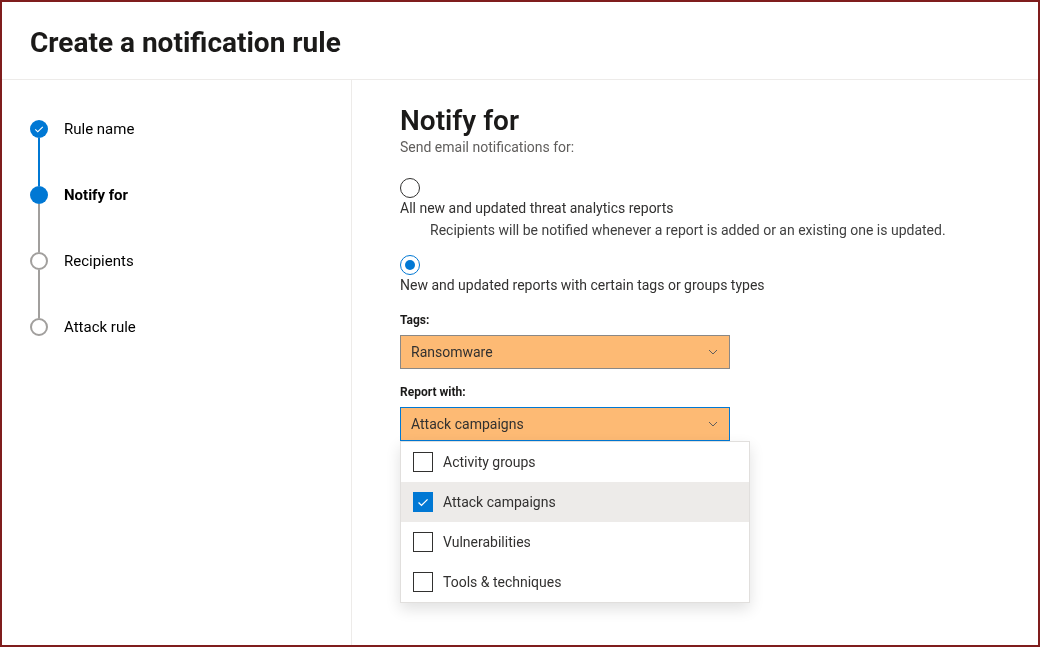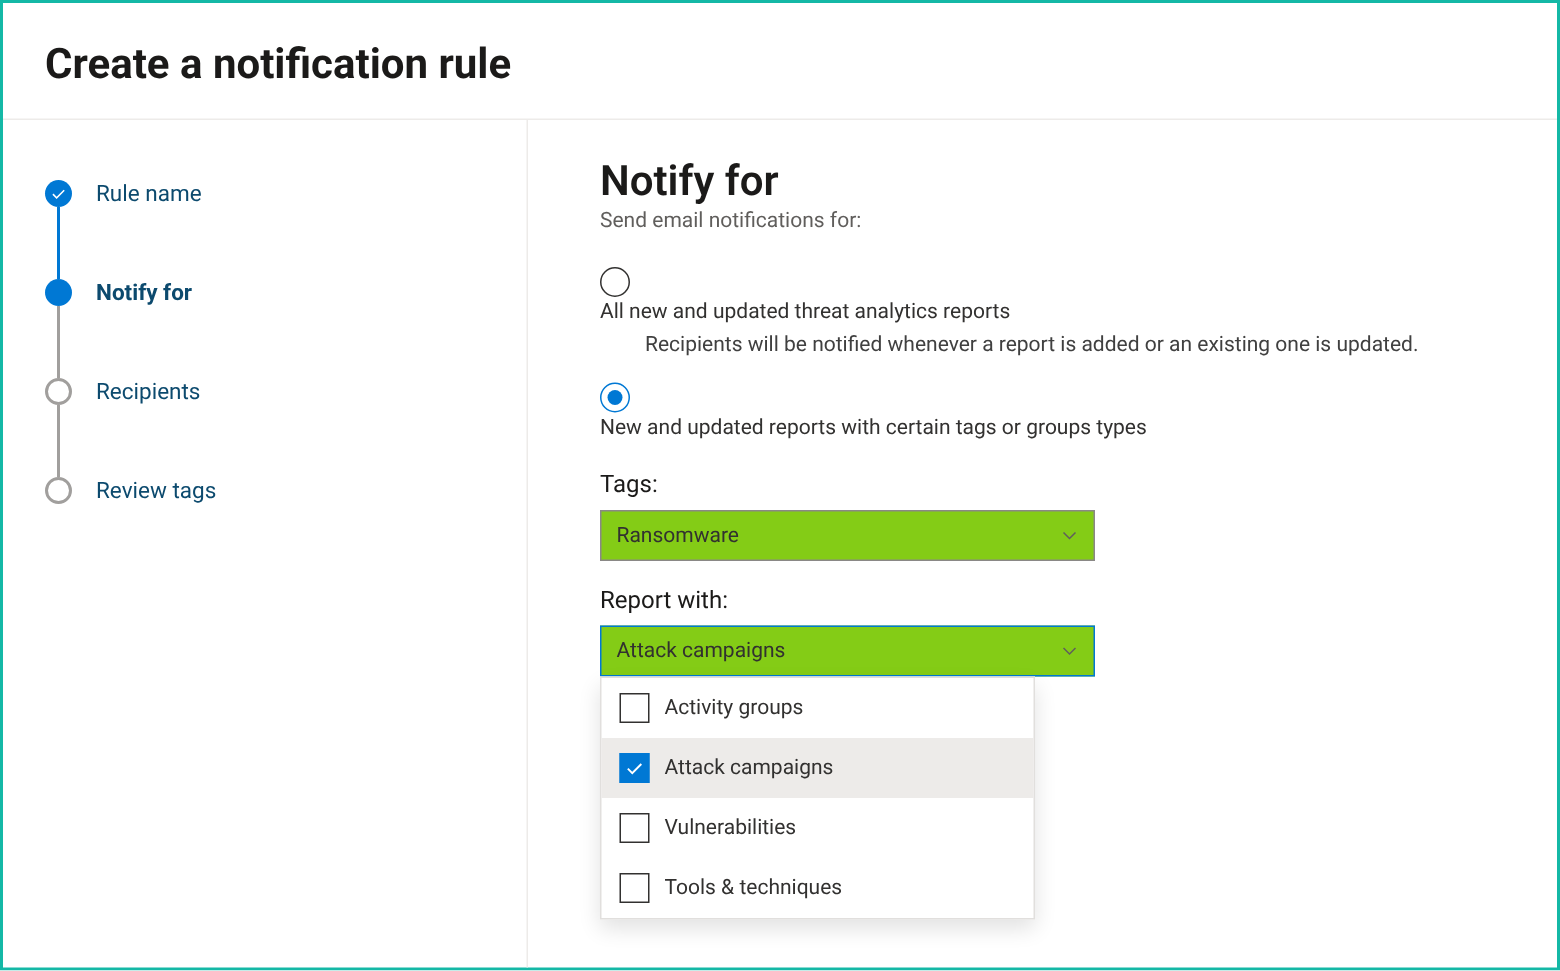--- a/index.html
+++ b/index.html
@@ -6,21 +6,21 @@
   html, body {
     margin: 0;
     padding: 0;
     font-family: "Segoe UI", -apple-system, BlinkMacSystemFont, Roboto, "Helvetica Neue", sans-serif;
     background: #fff;
     color: #323130;
   }
   .frame {
     width: 1040px;
     height: 647px;
-    border: 2px solid #14b8a6;
+    border: 2px solid #7f1d1d;
     background: #fff;
     position: relative;
     overflow: hidden;
   }
   .header {
     padding: 24px 28px 20px 28px;
     border-bottom: 1px solid #edebe9;
   }
   .header h1 {
     margin: 0;
@@ -66,21 +66,21 @@
   .step-circle.completed svg { display: block; }
   .step-circle.current {
     background: #0078d4;
   }
   .step-circle.pending {
     background: #fff;
     border: 2px solid #a19f9d;
   }
   .step-label {
     font-size: 15px;
-    color: #0c4a6e;
+    color: #000000;
   }
   .step.current .step-label {
     font-weight: 700;
   }
   .connector {
     position: absolute;
     left: 8px;
     width: 2px;
     z-index: 1;
   }
@@ -141,50 +141,50 @@
     line-height: 20px;
   }
   .radio-sub {
     font-size: 14px;
     color: #404040;
     margin-left: 30px;
     margin-bottom: 16px;
   }
 
   .field-label {
-    font-size: 16px;
-    font-weight: 400;
+    font-size: 12px;
+    font-weight: 700;
     color: #1b1a19;
     margin-bottom: 8px;
     margin-top: 16px;
   }
   .select {
     width: 330px;
     height: 34px;
     border: 1px solid #8a8886;
     display: flex;
     align-items: center;
     justify-content: space-between;
     padding: 0 10px;
     font-size: 14px;
     color: #323130;
     cursor: pointer;
-    background: #84cc16;
+    background: #fdba74;
   }
   .select.open {
     border-color: #0078d4;
   }
   .chev {
     width: 12px;
     height: 12px;
   }
   .chev svg { display: block; }
 
   .dropdown {
-    width: 290px;
+    width: 350px;
     border: 1px solid #e1dfdd;
     background: #fff;
     box-shadow: 0 6px 14px rgba(0,0,0,.12);
     margin-top: 0;
   }
   .option {
     display: flex;
     align-items: center;
     height: 40px;
     padding: 0 12px;
@@ -243,21 +243,21 @@
           <span class="step-label">Notify for</span>
         </div>
 
         <div class="step">
           <div class="step-circle pending"></div>
           <span class="step-label">Recipients</span>
         </div>
 
         <div class="step">
           <div class="step-circle pending"></div>
-          <span class="step-label">Review tags</span>
+          <span class="step-label">Attack rule</span>
         </div>
       </div>
     </div>
 
     <div class="main">
       <h2>Notify for</h2>
       <p class="subtitle">Send email notifications for:</p>
 
       <div class="radio-group">
         <div class="radio-row">

